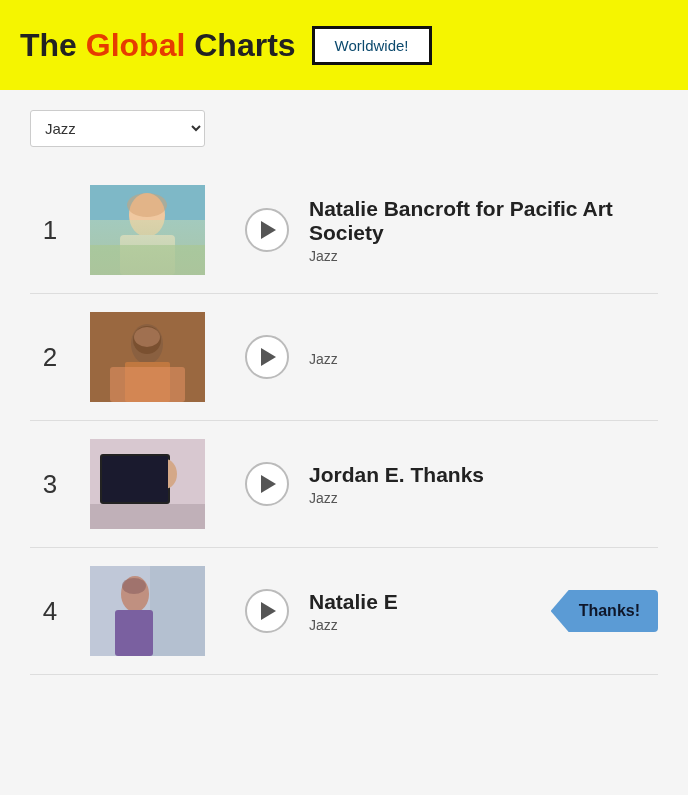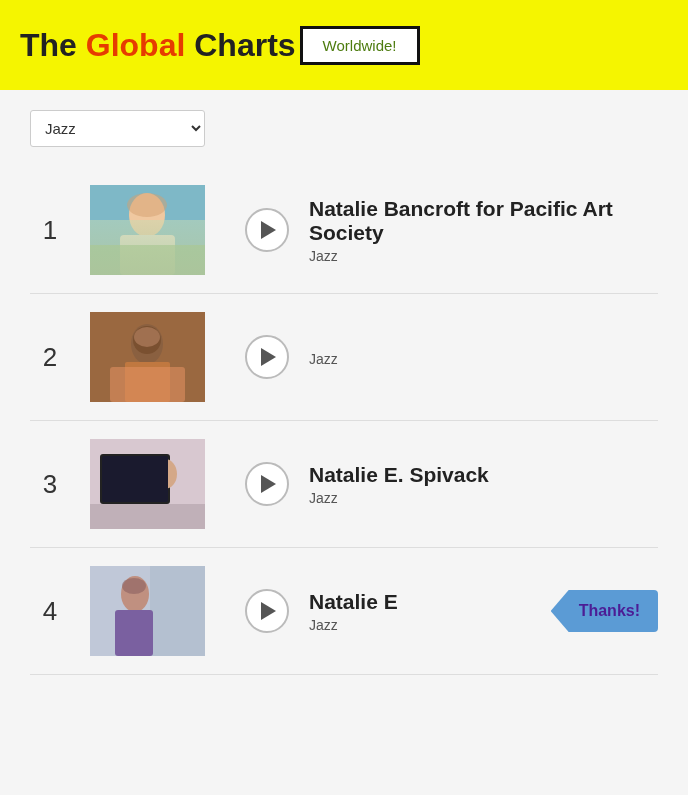--- a/index.html
+++ b/index.html
@@ -9,39 +9,39 @@
       width: 688px;
       min-height: 795px;
     }
 
     
     .header {
       background-color: #f5f500;
       padding: 12px 20px;
       display: flex;
       align-items: center;
-      gap: 4px;
+      gap: 16px;
       height: 90px;
     }
     .header-title {
       font-size: 32px;
       font-weight: bold;
       color: #222;
     }
     .header-title .global {
       color: #e63c00;
     }
     .worldwide-btn {
       border: 3px solid #111;
       background: white;
       padding: 8px 20px;
       font-size: 15px;
       font-weight: 500;
       cursor: pointer;
-      color: #4d7c0f;
+      color: #0c4a6e;
     }
 
     
     .content {
       background-color: #f5f5f5;
       margin: 0;
       padding: 20px 30px 12px 30px;
       min-height: 705px;
     }
 
@@ -152,21 +152,21 @@
     
     .thanks-badge {
       position: relative;
       display: flex;
       align-items: center;
       margin-left: 10px;
     }
     .thanks-arrow {
       position: relative;
       background: #5b9bd5;
-      color: #4c1d95;
+      color: #0f172a;
       font-size: 16px;
       font-weight: 600;
       padding: 12px 18px 12px 28px;
       border-radius: 4px;
       clip-path: polygon(18px 0%, 100% 0%, 100% 100%, 18px 100%, 0% 50%);
     }
   </style>
 </head>
 <body>
 
@@ -240,21 +240,21 @@
           <rect x="10" y="15" width="70" height="50" fill="#222" rx="3"></rect>
           <ellipse cx="75" cy="35" rx="12" ry="15" fill="#d4a888"></ellipse>
           <rect x="12" y="17" width="66" height="46" fill="#1a1a2e" rx="2"></rect>
           <rect x="0" y="65" width="115" height="25" fill="#c0b0b8"></rect>
         </svg>
       </div>
       <button class="play-btn">
         <span class="triangle"></span>
       </button>
       <div class="chart-info">
-        <div class="chart-name">Natalie E. Spivack</div>
+        <div class="chart-name">Jordan E. Thanks</div>
         <div class="chart-genre">Jazz</div>
       </div>
     </li>
 
     <li class="chart-item">
       <span class="chart-rank">4</span>
       <div class="chart-thumb thumb-4">
         <svg width="115" height="90" viewBox="0 0 115 90" xmlns="http://www.w3.org/2000/svg">
           <rect width="115" height="90" fill="#c0c8d8"></rect>
           <rect x="60" y="0" width="55" height="90" fill="#a8b8c8" opacity="0.5"></rect>

